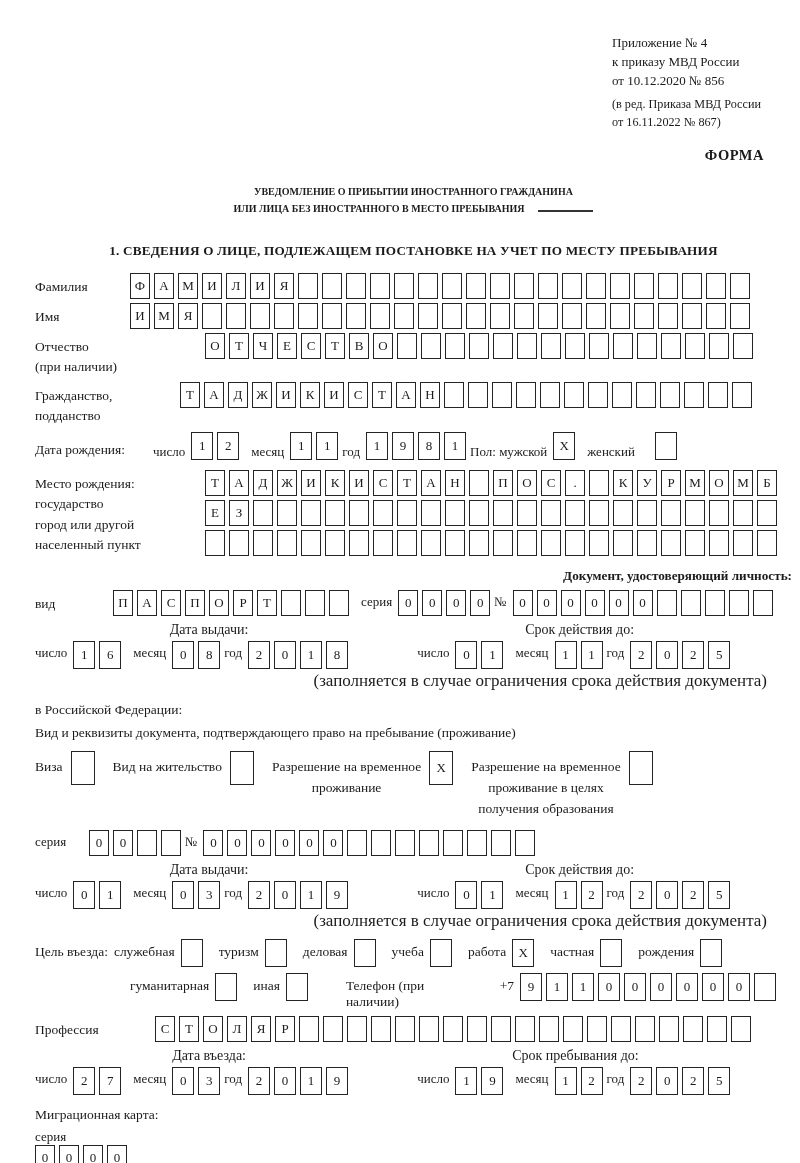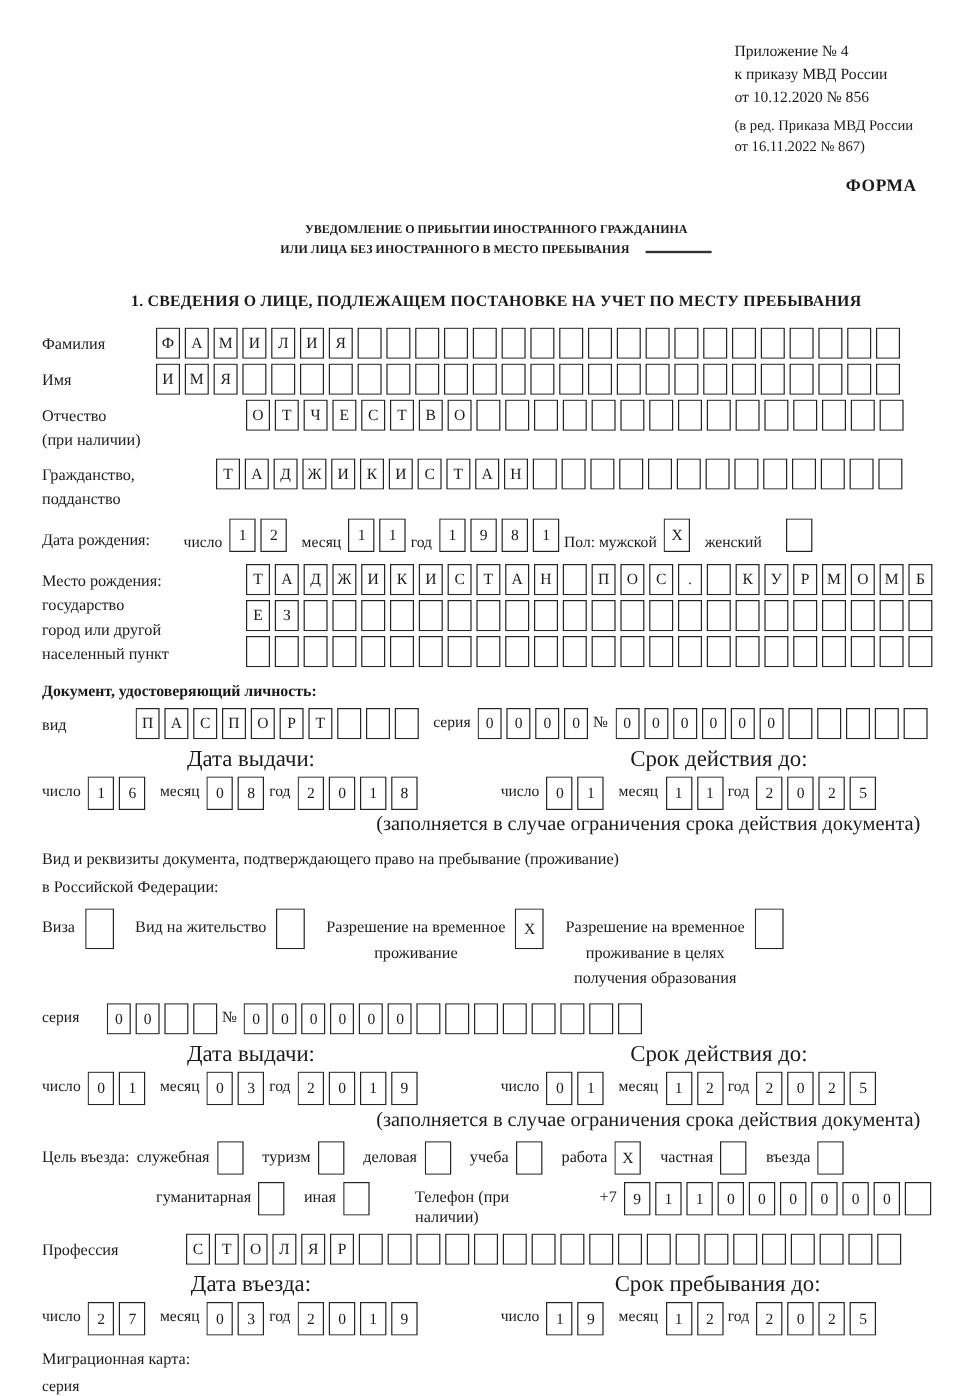--- a/index.html
+++ b/index.html
@@ -27,26 +27,26 @@
   .cb .cell{width:20px;height:26px;}
   .cbtall .cell{width:22px;height:32px;}
   .w95{width:95px;} .w170{width:170px;} .w145{width:145px;} .w80{width:78px;} .w120{width:120px;} .w100{width:102px;}
 
   .stack{display:flex;flex-direction:column;}
   .stack .cells{margin-bottom:4px;}
 
   .dlabel{font-size:13px;padding:4px 6px 0 0;flex:none;}
   .gap8{width:8px;flex:none;} .gap14{width:14px;flex:none;} .gap22{width:22px;flex:none;}
 
-  .dochead{font-weight:bold;font-size:13.2px;text-align:left;margin:8px 0 6px 0;}
+  .dochead{font-weight:bold;font-size:13.2px;text-align:right;margin:8px 0 6px 0;}
 
   .datepair{display:flex;margin-top:6px;}
   .dp-left{width:46%;flex:none;}
   .dp-right{width:54%;flex:none;padding-left:34px;box-sizing:border-box;}
-  .dhead{text-align:center;font-size:19px;margin-bottom:3px;}
+  .dhead{text-align:center;font-size:14px;margin-bottom:3px;}
   .drow{display:flex;align-items:flex-start;}
   .note{font-size:17px;text-align:right;padding-right:25px;margin:2px 0 8px 0;}
 
   .introline{font-size:13.5px;line-height:1.7;}
 
   .opts{display:flex;align-items:flex-start;margin:6px 0 10px 0;}
   .opt{display:flex;align-items:flex-start;}
   .optlabel{font-size:13.5px;padding:6px 8px 0 0;text-align:center;line-height:1.55;}
   .opt + .opt{margin-left:14px;}
 
@@ -412,22 +412,22 @@
             <span class="cell">2</span>
             <span class="cell">0</span>
             <span class="cell">2</span>
             <span class="cell">5</span>
           </div>
       </div>
     </div>
   </div>
   <div class="note">(заполняется в случае ограничения срока действия документа)</div>
 
+  <div class="introline">в Российской Федерации:</div>
   <div class="introline">Вид и реквизиты документа, подтверждающего право на пребывание (проживание)</div>
-  <div class="introline">в Российской Федерации:</div>
 
   <div class="opts">
     <div class="opt">
       <span class="optlabel">Виза</span>
       <div class="cells cbtall">
           <span class="cell"></span>
         </div>
     </div>
     <div class="opt">
       <span class="optlabel">Вид на жительство</span>
@@ -552,21 +552,21 @@
         <span class="cell"></span>
       </div>
     <span class="plabel">работа</span>
     <div class="cells cb">
         <span class="cell">X</span>
       </div>
     <span class="plabel">частная</span>
     <div class="cells cb">
         <span class="cell"></span>
       </div>
-    <span class="plabel">въезда</span>
+    <span class="plabel">рождения</span>
     <div class="cells cb">
         <span class="cell"></span>
       </div>
   </div>
   <div class="purpose" style="padding-left:95px;">
     <span class="plabel">гуманитарная</span>
     <div class="cells cb">
         <span class="cell"></span>
       </div>
     <span class="plabel">иная</span>

